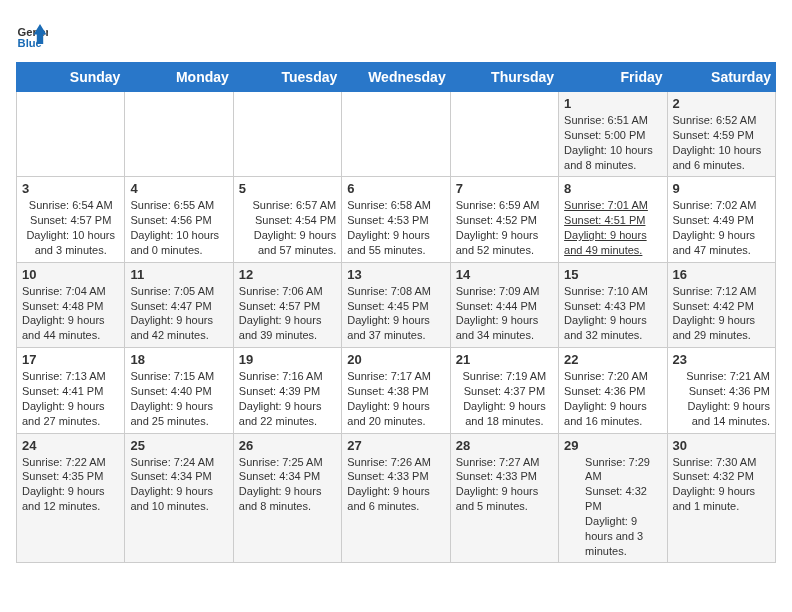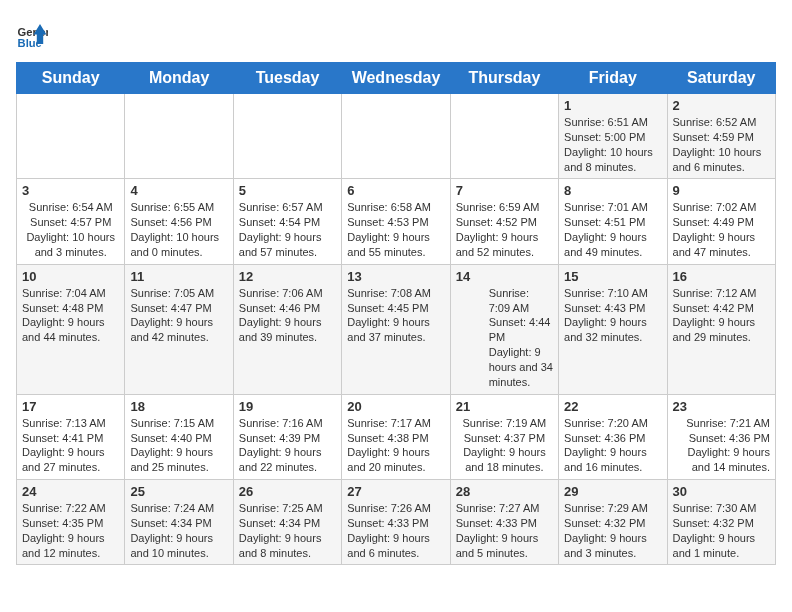--- a/index.html
+++ b/index.html
@@ -50,22 +50,22 @@
     }
     .calendar {
       width: 100%;
       border-collapse: collapse;
       font-size: 11px;
     }
     .calendar thead th {
       background-color: #2977c9;
       color: #fff;
       padding: 6px 4px;
-      text-align: center;
-      font-size: 16px;
+      text-align: right;
+      font-size: 14px;
       font-weight: bold;
       border: 1px solid #2977c9;
     }
     .calendar tbody td {
       border: 1px solid #ccc;
       vertical-align: top;
       padding: 4px 5px;
       width: 108px;
       min-height: 80px;
       background: #fff;
@@ -153,39 +153,39 @@
 Daylight: 10 hours and 3 minutes.</div>
         </td>
         <td>
           <span class="day-number">4</span>
           <div class="day-info" style="white-space: pre-line;">Sunrise: 6:55 AM
 Sunset: 4:56 PM
 Daylight: 10 hours and 0 minutes.</div>
         </td>
         <td>
           <span class="day-number">5</span>
-          <div class="day-info" style="white-space: pre-line;">Sunrise: 6:57 AM
+          <div class="day-info" style="white-space: pre-line; text-align: right;">Sunrise: 6:57 AM
 Sunset: 4:54 PM
 Daylight: 9 hours and 57 minutes.</div>
         </td>
         <td>
           <span class="day-number">6</span>
           <div class="day-info" style="white-space: pre-line;">Sunrise: 6:58 AM
 Sunset: 4:53 PM
 Daylight: 9 hours and 55 minutes.</div>
         </td>
         <td>
           <span class="day-number">7</span>
           <div class="day-info" style="white-space: pre-line;">Sunrise: 6:59 AM
 Sunset: 4:52 PM
 Daylight: 9 hours and 52 minutes.</div>
         </td>
         <td>
           <span class="day-number">8</span>
-          <div class="day-info" style="white-space: pre-line;">Sunrise: 7:01 AM
+          <div class="day-info" style="white-space: pre-line; text-decoration: underline;">Sunrise: 7:01 AM
 Sunset: 4:51 PM
 Daylight: 9 hours and 49 minutes.</div>
         </td>
         <td>
           <span class="day-number">9</span>
           <div class="day-info" style="white-space: pre-line;">Sunrise: 7:02 AM
 Sunset: 4:49 PM
 Daylight: 9 hours and 47 minutes.</div>
         </td>
       </tr>
@@ -198,32 +198,32 @@
         </td>
         <td>
           <span class="day-number">11</span>
           <div class="day-info" style="white-space: pre-line;">Sunrise: 7:05 AM
 Sunset: 4:47 PM
 Daylight: 9 hours and 42 minutes.</div>
         </td>
         <td>
           <span class="day-number">12</span>
           <div class="day-info" style="white-space: pre-line;">Sunrise: 7:06 AM
-Sunset: 4:46 PM
+Sunset: 4:57 PM
 Daylight: 9 hours and 39 minutes.</div>
         </td>
         <td>
           <span class="day-number">13</span>
           <div class="day-info" style="white-space: pre-line;">Sunrise: 7:08 AM
 Sunset: 4:45 PM
 Daylight: 9 hours and 37 minutes.</div>
         </td>
         <td>
           <span class="day-number">14</span>
-          <div class="day-info" style="white-space: pre-line; margin-left: 33px;">Sunrise: 7:09 AM
+          <div class="day-info" style="white-space: pre-line;">Sunrise: 7:09 AM
 Sunset: 4:44 PM
 Daylight: 9 hours and 34 minutes.</div>
         </td>
         <td>
           <span class="day-number">15</span>
           <div class="day-info" style="white-space: pre-line;">Sunrise: 7:10 AM
 Sunset: 4:43 PM
 Daylight: 9 hours and 32 minutes.</div>
         </td>
         <td>
@@ -303,21 +303,21 @@
 Daylight: 9 hours and 6 minutes.</div>
         </td>
         <td>
           <span class="day-number">28</span>
           <div class="day-info" style="white-space: pre-line;">Sunrise: 7:27 AM
 Sunset: 4:33 PM
 Daylight: 9 hours and 5 minutes.</div>
         </td>
         <td>
           <span class="day-number">29</span>
-          <div class="day-info" style="white-space: pre-line;">Sunrise: 7:29 AM
+          <div class="day-info" style="white-space: pre-line; margin-left: 21px;">Sunrise: 7:29 AM
 Sunset: 4:32 PM
 Daylight: 9 hours and 3 minutes.</div>
         </td>
         <td>
           <span class="day-number">30</span>
           <div class="day-info" style="white-space: pre-line;">Sunrise: 7:30 AM
 Sunset: 4:32 PM
 Daylight: 9 hours and 1 minute.</div>
         </td>
       </tr>

